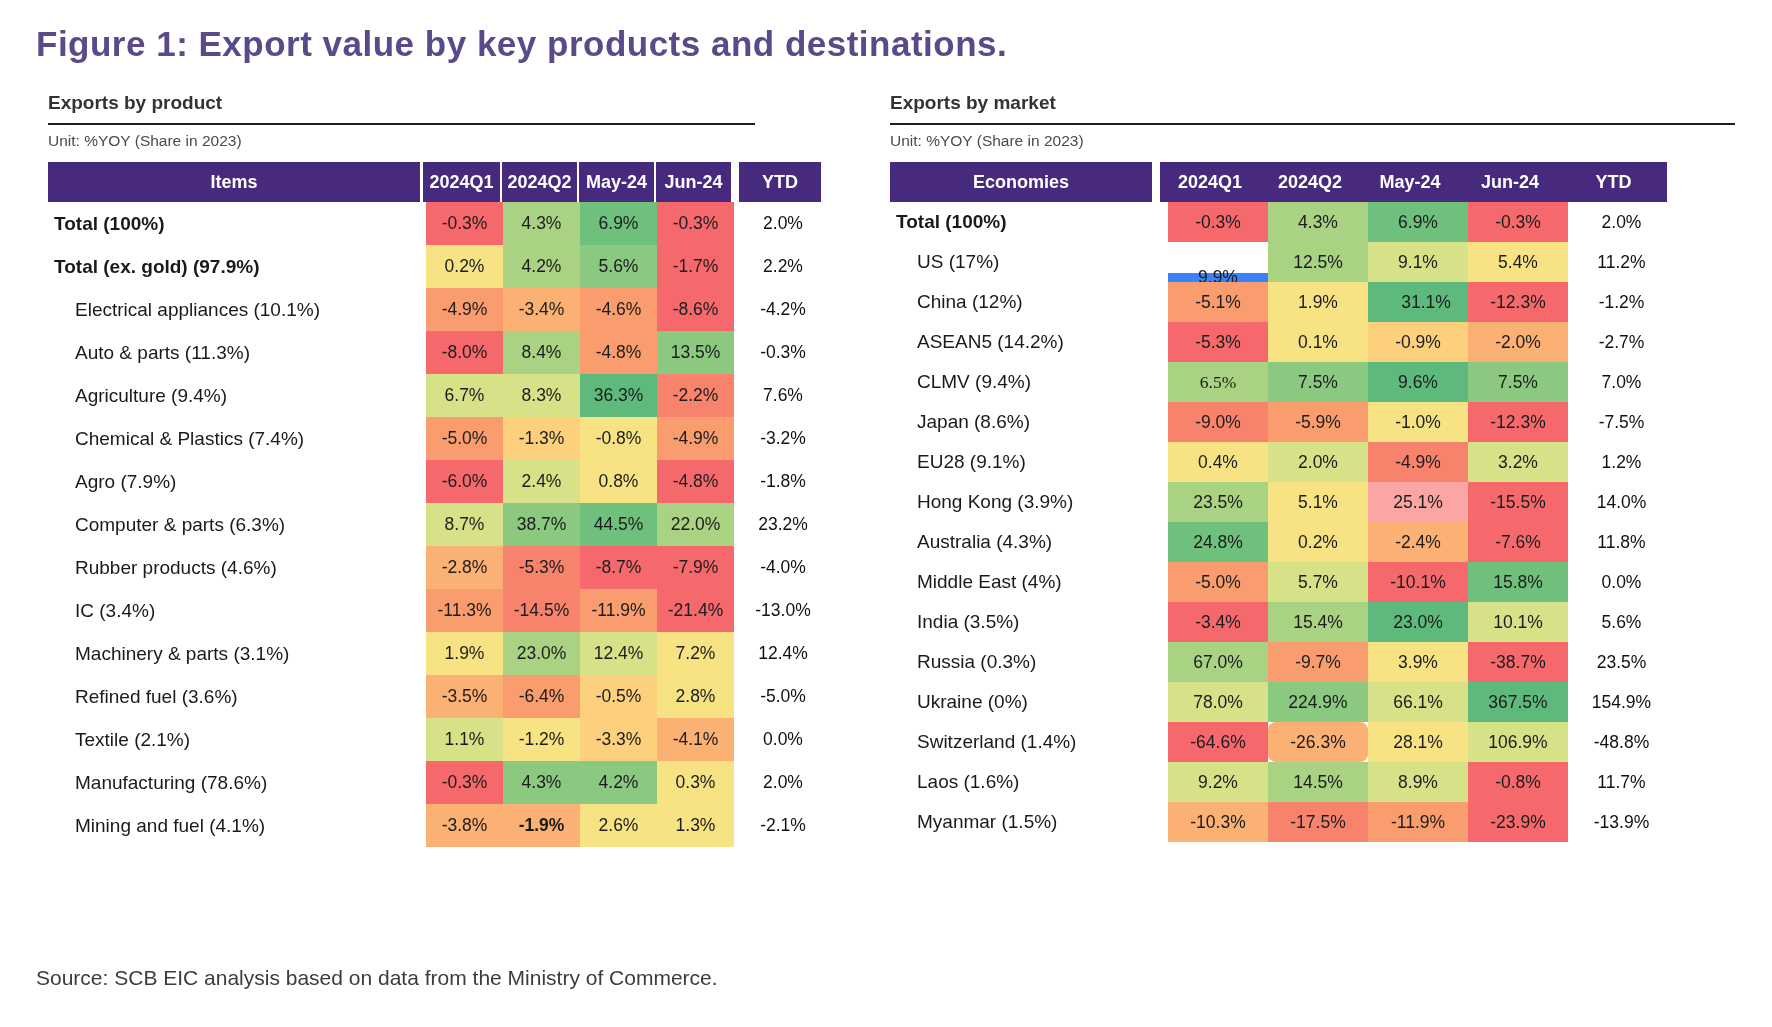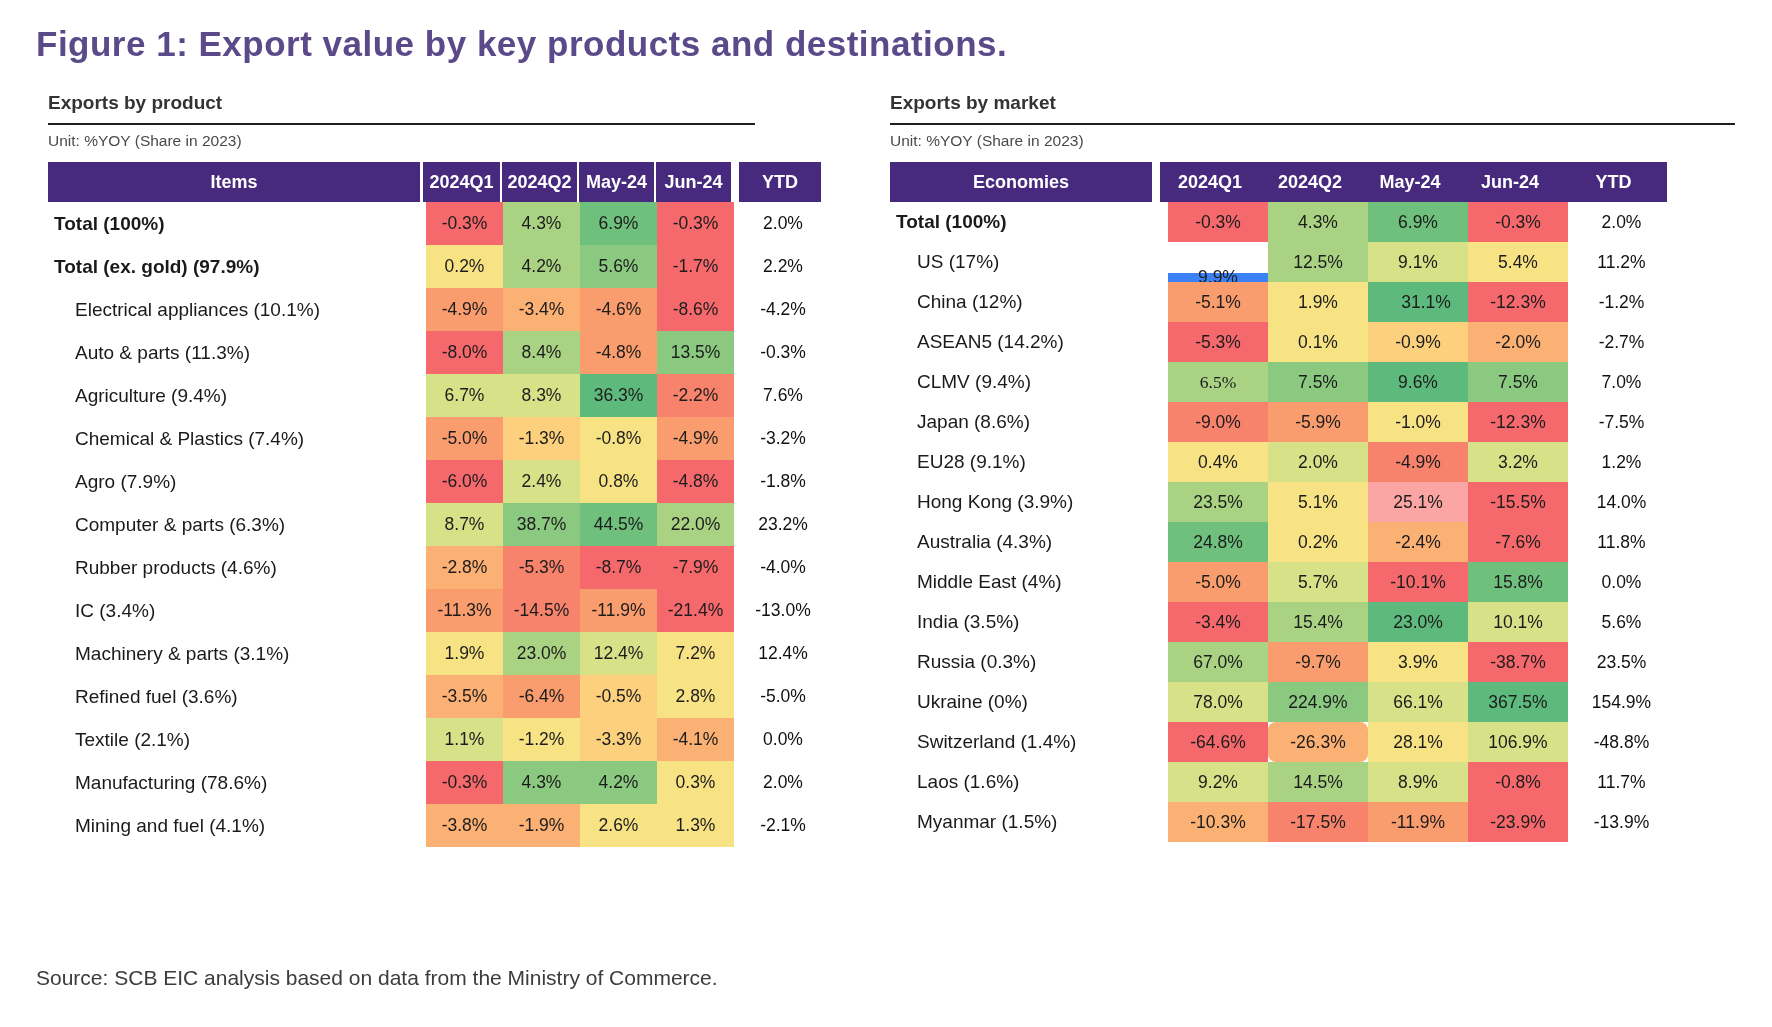--- a/index.html
+++ b/index.html
@@ -211,21 +211,21 @@
           <div class="cell val-cell" style="background: rgb(245, 105, 109);">-0.3%</div>
           <div class="cell val-cell" style="background: rgb(139, 201, 128);">4.3%</div>
           <div class="cell val-cell" style="background: rgb(139, 201, 128);">4.2%</div>
           <div class="cell val-cell" style="background: rgb(248, 227, 132);">0.3%</div>
           <div class="gapcol"></div>
           <div class="cell ytd-cell">2.0%</div>
         </div>
         <div class="trow indent">
           <div class="cell label-cell">Mining and fuel (4.1%)</div>
           <div class="cell val-cell" style="background: rgb(251, 176, 116);">-3.8%</div>
-          <div class="cell val-cell" style="background: rgb(251, 176, 116);">-1.9%</div>
+          <div class="cell val-cell" style="background: rgb(251, 176, 116); font-weight: bold;">-1.9%</div>
           <div class="cell val-cell" style="background: rgb(248, 227, 132);">2.6%</div>
           <div class="cell val-cell" style="background: rgb(248, 227, 132);">1.3%</div>
           <div class="gapcol"></div>
           <div class="cell ytd-cell">-2.1%</div>
         </div>
       </div>
   </div>
 </div>
 
 <div class="panel panel-right">

